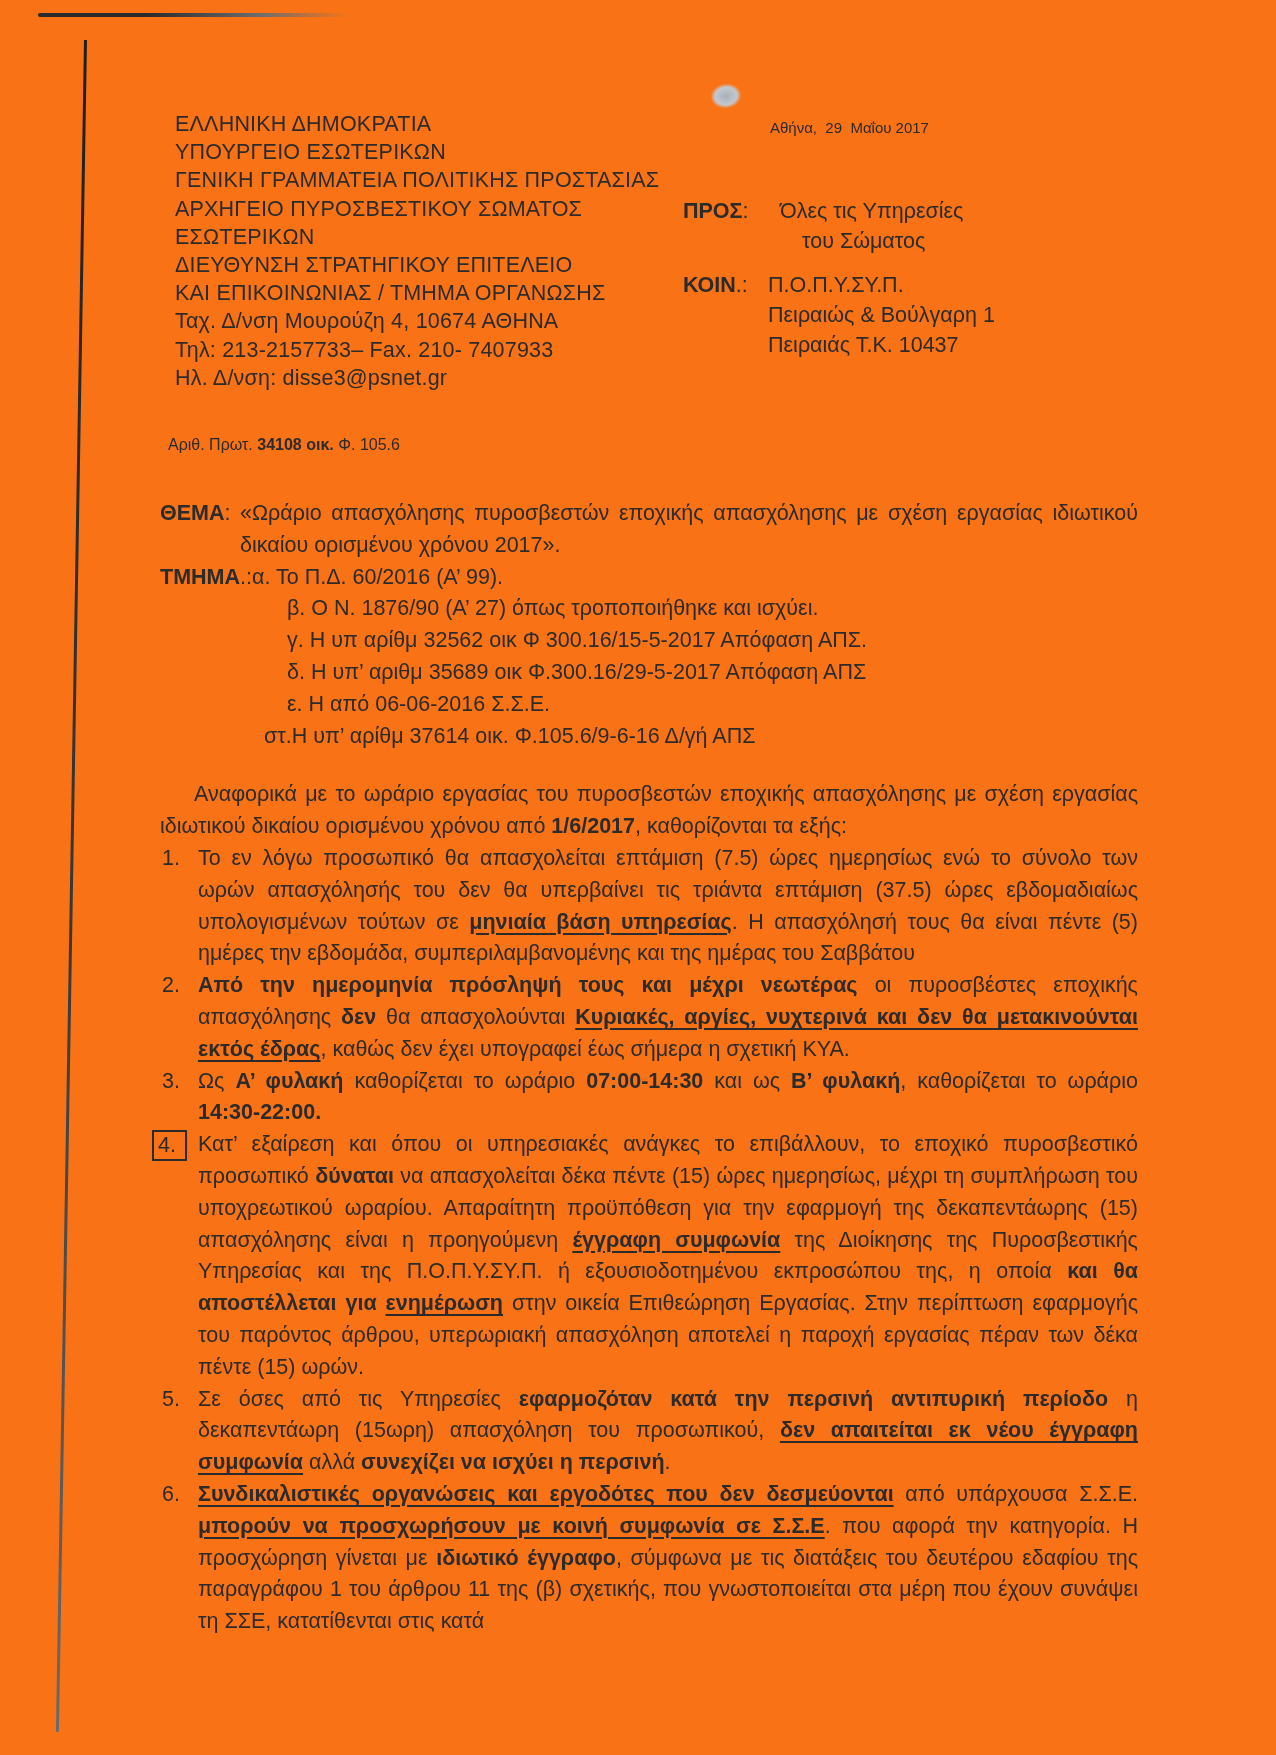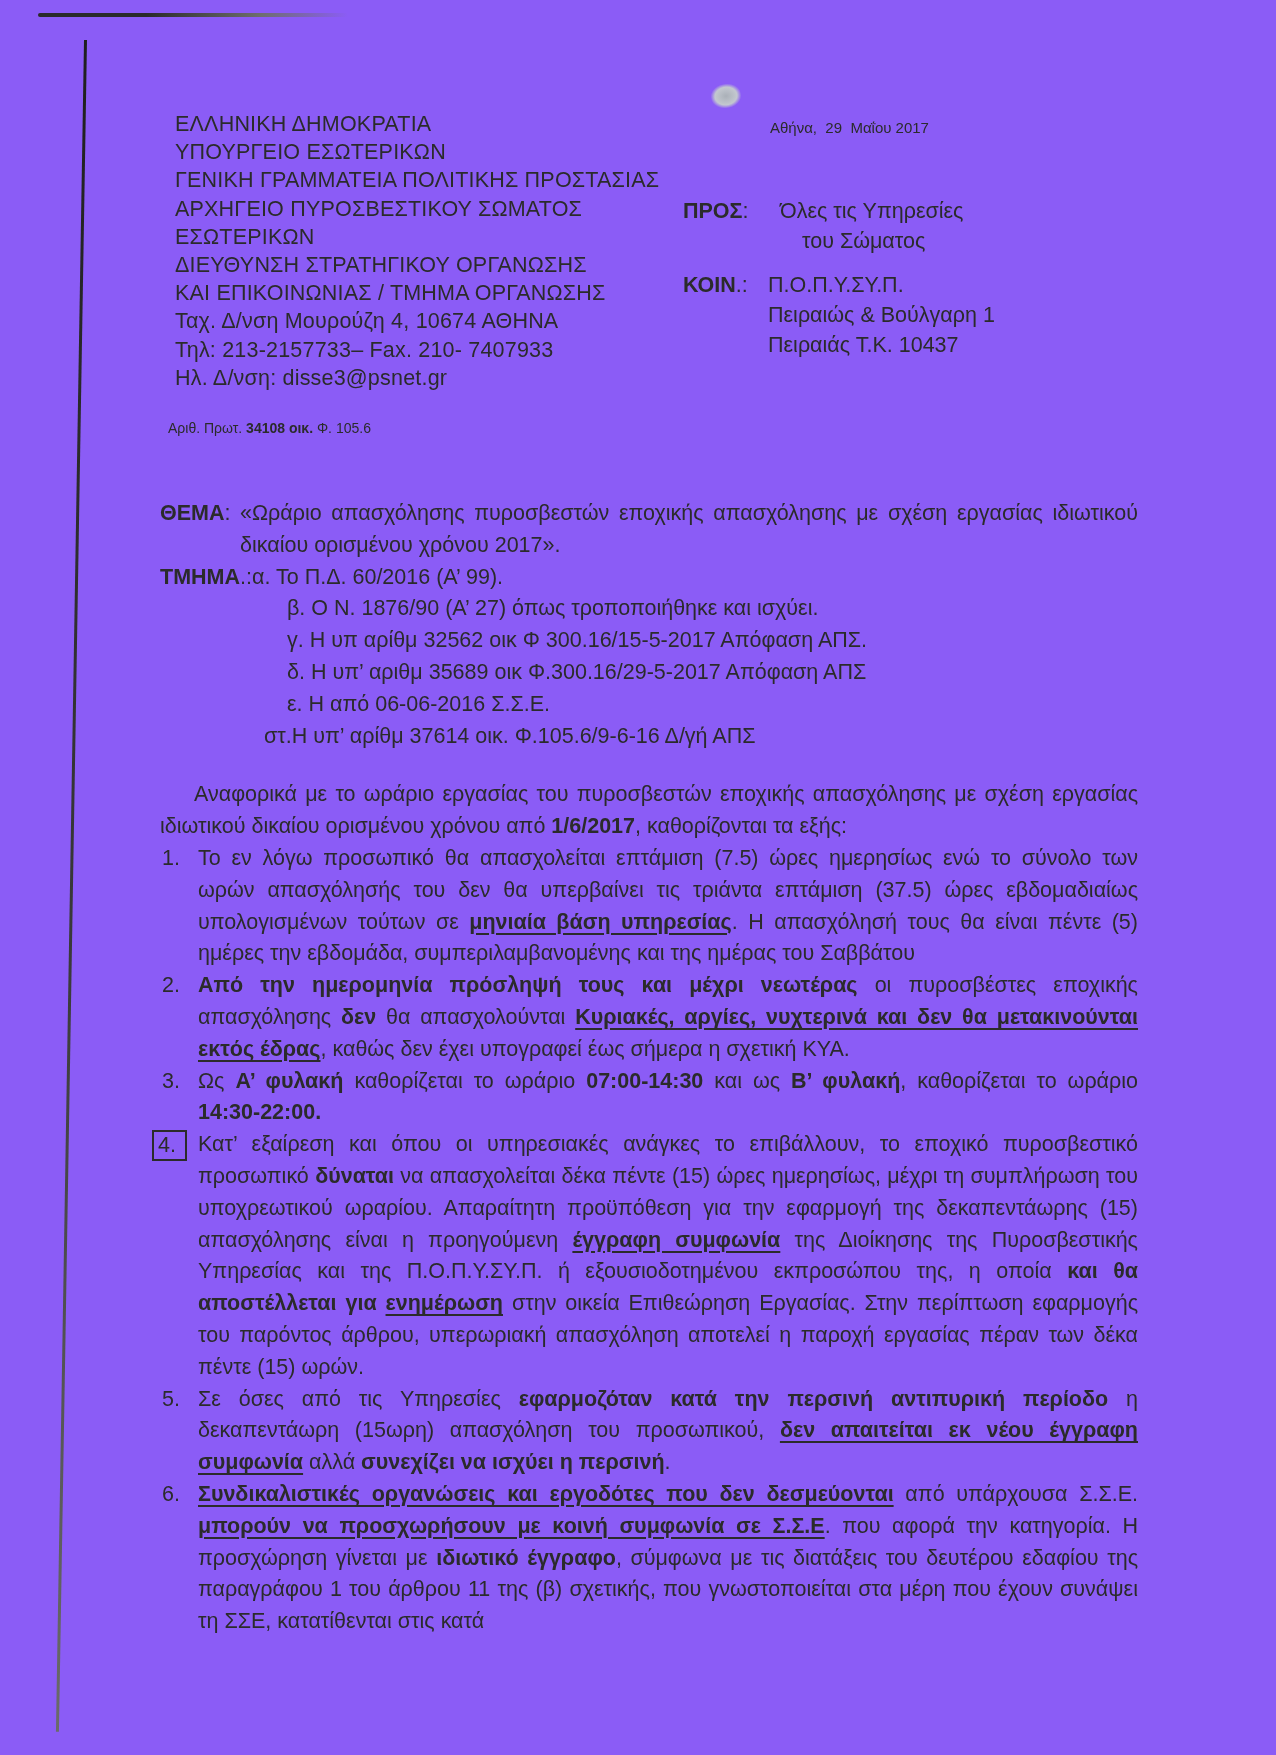--- a/index.html
+++ b/index.html
@@ -1,18 +1,18 @@
 <!DOCTYPE html>
 <html lang="el"><head>
 <meta charset="utf-8">
 <style>
   html,body{margin:0;padding:0;background:#e8e8e8;}
   .page{
     position:relative;width:1276px;height:1755px;margin:0 auto;
-    background:#8b5cf6;overflow:hidden;
+    background:#f97316;overflow:hidden;
     font-family:"Liberation Sans","DejaVu Sans",sans-serif;
     color:#2b2b2b;
   }
   
   .artifact-vline{
     position:absolute;left:84px;top:40px;width:2.5px;height:1692px;
     background:linear-gradient(#1f1f1f 0%,#3a3a3a 55%,#6a6a6a 100%);
     transform:rotate(0.95deg);transform-origin:top center;
   }
   .artifact-topline{
@@ -29,21 +29,21 @@
   .sender{position:absolute;left:175px;top:110px;font-size:21.5px;line-height:28.2px;letter-spacing:0.2px;}
   .date{position:absolute;left:770px;top:119px;font-size:15px;white-space:pre;}
   .addr-row{position:absolute;display:flex;font-size:21.5px;line-height:30px;}
   .addr-label{font-weight:bold;}
   .addr-suffix{font-weight:normal;}
   .pros{left:683px;top:196px;}
   .pros .addr-labelbox{width:97px;flex:0 0 97px;}
   .pros .addr-lines > div:nth-child(2){margin-left:22px;}
   .koin{left:683px;top:270px;}
   .koin .addr-labelbox{width:85px;flex:0 0 85px;}
-  .protocol{position:absolute;left:168px;top:420px;font-size:14px;}
+  .protocol{position:absolute;left:168px;top:436px;font-size:16px;}
   
   .body{position:absolute;left:160px;top:498px;width:978px;font-size:21.5px;line-height:31.8px;}
   .subject-row{display:flex;}
   .subject-labelbox{flex:0 0 80px;}
   .subject-text{flex:1;text-align:justify;}
   .ref-row{display:flex;}
   .ref-labelbox{flex:0 0 80px;}
   .ref-items{flex:1;}
   .ref-items > div:nth-child(n+2){margin-left:35px;}
   .ref-items > div:nth-child(6){margin-left:12px;}
@@ -66,21 +66,21 @@
   <div class="artifact-topline"></div>
   <div class="artifact-vline"></div>
   <div class="smudge"></div>
 
   <div class="sender">
     <div>ΕΛΛΗΝΙΚΗ ΔΗΜΟΚΡΑΤΙΑ</div>
     <div>ΥΠΟΥΡΓΕΙΟ ΕΣΩΤΕΡΙΚΩΝ</div>
     <div>ΓΕΝΙΚΗ ΓΡΑΜΜΑΤΕΙΑ ΠΟΛΙΤΙΚΗΣ ΠΡΟΣΤΑΣΙΑΣ</div>
     <div>ΑΡΧΗΓΕΙΟ ΠΥΡΟΣΒΕΣΤΙΚΟΥ ΣΩΜΑΤΟΣ</div>
     <div>ΕΣΩΤΕΡΙΚΩΝ</div>
-    <div>ΔΙΕΥΘΥΝΣΗ ΣΤΡΑΤΗΓΙΚΟΥ ΟΡΓΑΝΩΣΗΣ</div>
+    <div>ΔΙΕΥΘΥΝΣΗ ΣΤΡΑΤΗΓΙΚΟΥ ΕΠΙΤΕΛΕΙΟ</div>
     <div>ΚΑΙ ΕΠΙΚΟΙΝΩΝΙΑΣ / ΤΜΗΜΑ ΟΡΓΑΝΩΣΗΣ</div>
     <div>Ταχ. Δ/νση Μουρούζη 4, 10674 ΑΘΗΝΑ</div>
     <div>Τηλ: 213-2157733– Fax. 210- 7407933</div>
     <div>Ηλ. Δ/νση: disse3@psnet.gr</div>
   </div>
 
   <div class="date">Αθήνα,  29  Μαΐου 2017</div>
 
   <div class="addr-row pros">
     <div class="addr-labelbox"><span class="addr-label">ΠΡΟΣ</span><span class="addr-suffix">:</span></div>

